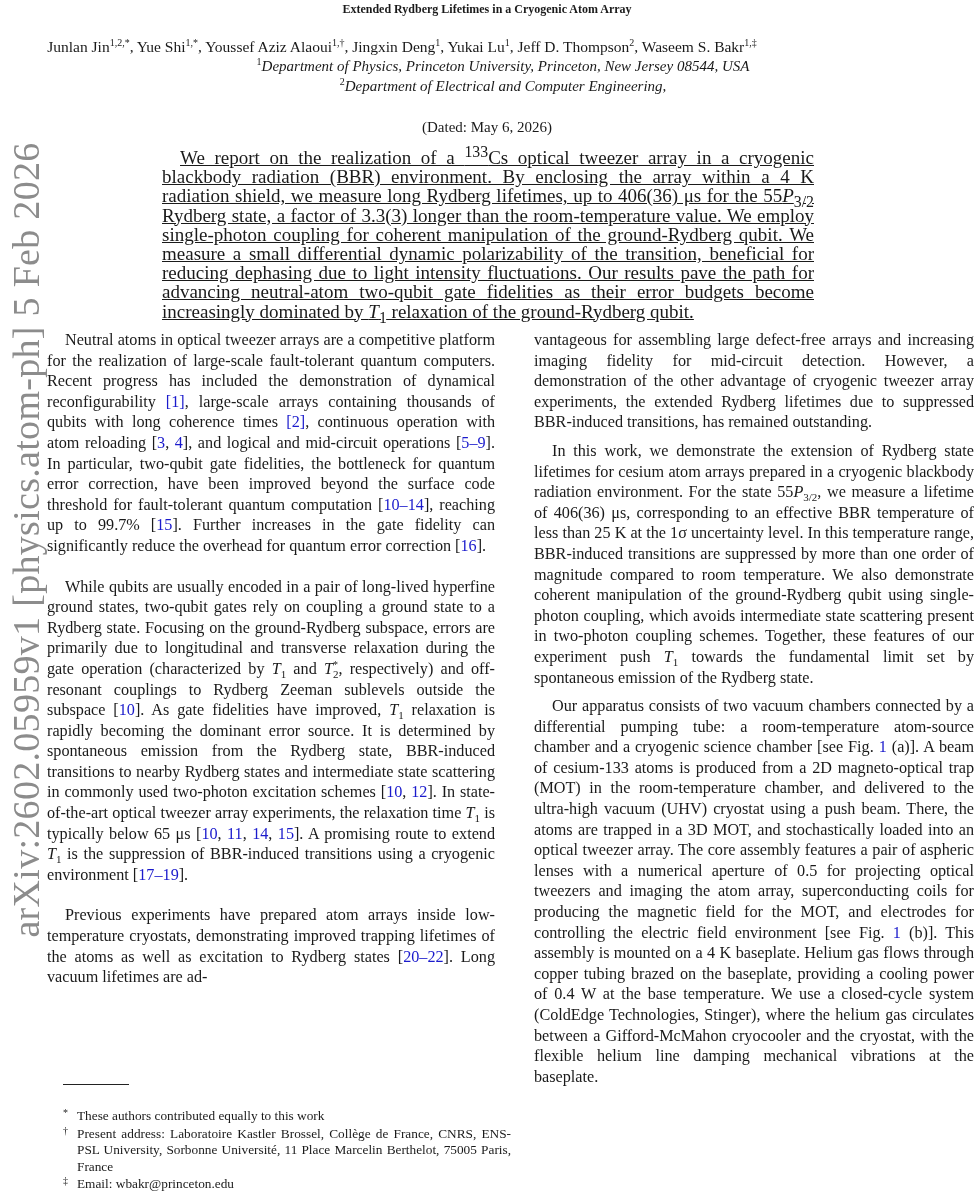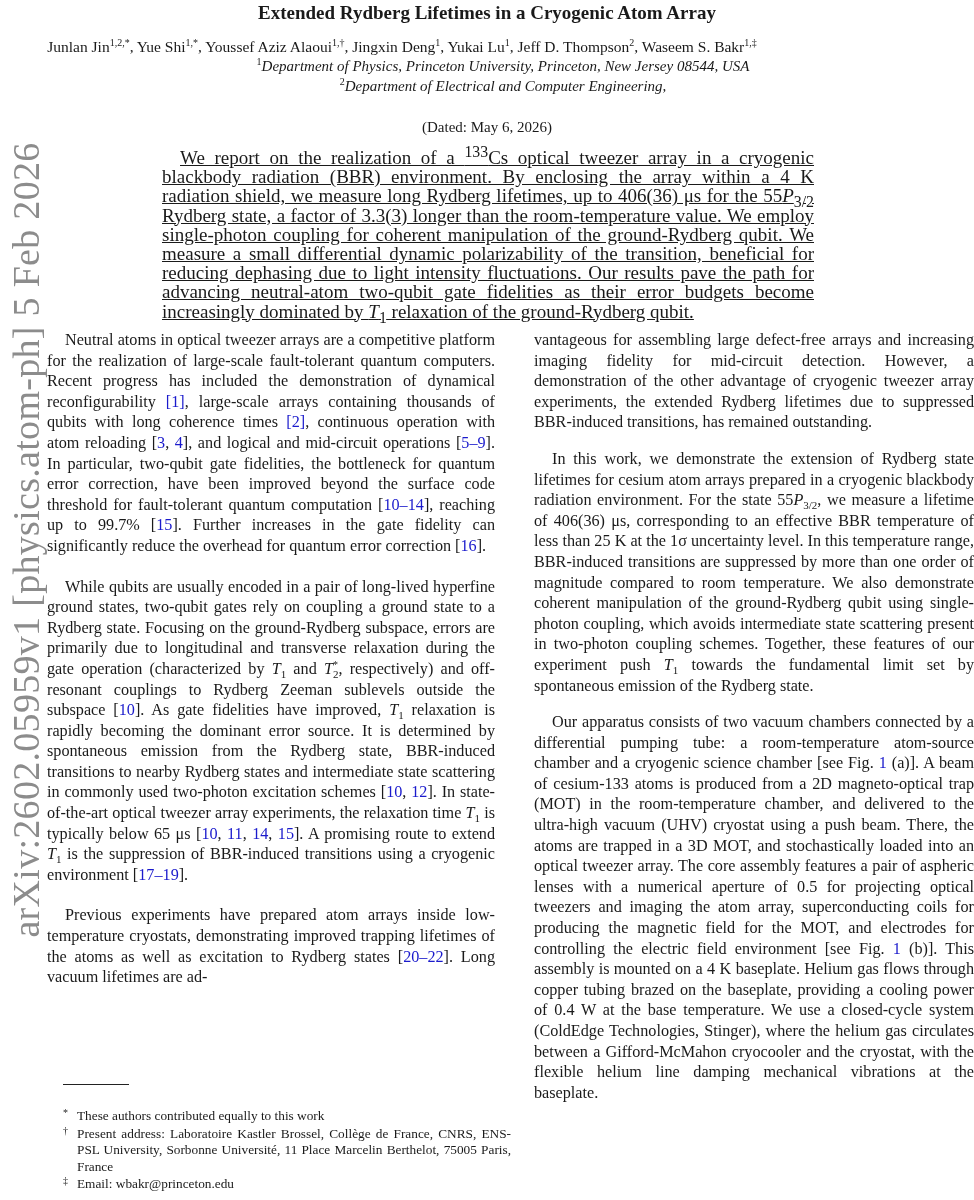--- a/index.html
+++ b/index.html
@@ -15,21 +15,21 @@
   }
   .side-stamp span {
     position: absolute; left: 50%; top: 50%;
     transform: translate(-50%, -50%) rotate(-90deg);
     white-space: nowrap;
     font-family: "Liberation Serif", serif;
     font-size: 38px; color: #8c8c8c; letter-spacing: 0.3px;
   }
   .title {
     position: absolute; left: 0; width: 974px; top: 2px;
-    text-align: center; font-weight: bold; font-size: 19px;
+    text-align: center; font-weight: bold; font-size: 12px;
     font-family: "Liberation Serif", serif;
   }
   .authors {
     position: absolute; left: 0; width: 804px; top: 38px;
     text-align: center; font-size: 15.5px; font-family: "Liberation Serif", serif;
   }
   .authors sup { font-size: 10px; }
   .affil {
     position: absolute; left: 16px; width: 974px;
     text-align: center; font-style: italic; font-size: 15px;
@@ -50,21 +50,21 @@
   .col {
     position: absolute; top: 330px; width: 448px;
     font-family: "Liberation Serif", serif;
     font-size: 16.2px; line-height: 20.6px; text-align: justify;
   }
   .col.left { left: 47px; }
   .col.right { left: 534px; top: 330px; width: 440px; }
   .col p { margin: 0; text-indent: 18px; hyphens: manual; }
   .col p.cont { text-indent: 0; }
   .col p + p { margin-top: 20px; }
-  .col.right p + p { margin-top: 16px; }
+  .col.right p + p { margin-top: 8px; }
   .cite { color: #1a1acc; }
   sub, sup { line-height: 0; }
   .fn-rule {
     position: absolute; left: 63px; top: 1084px; width: 66px; height: 0;
     border-top: 1px solid #222;
   }
   .footnotes {
     position: absolute; left: 63px; top: 1108px; width: 448px;
     font-family: "Liberation Serif", serif;
     font-size: 13.3px; line-height: 16.5px; text-align: justify;

